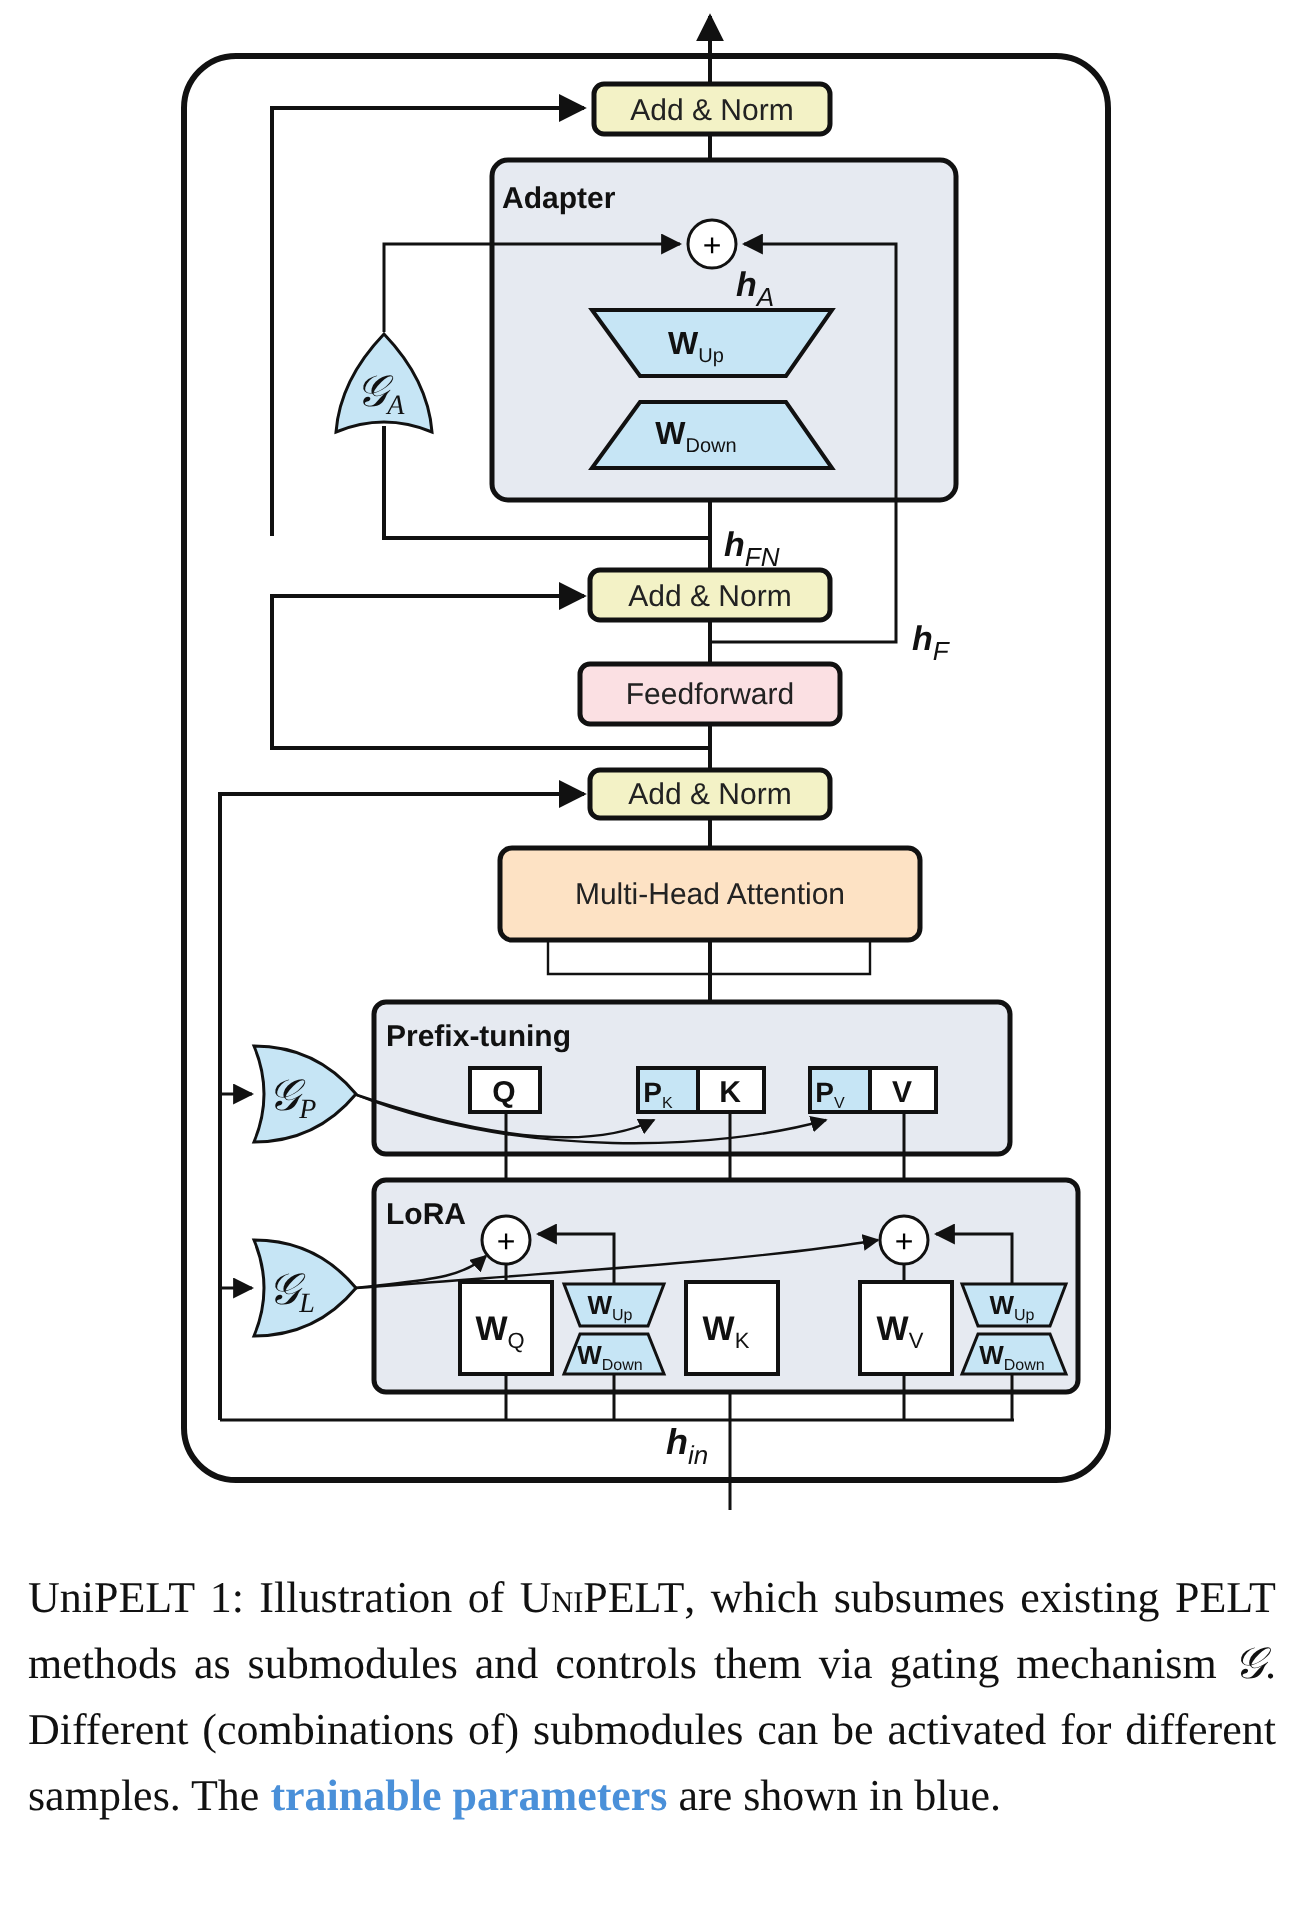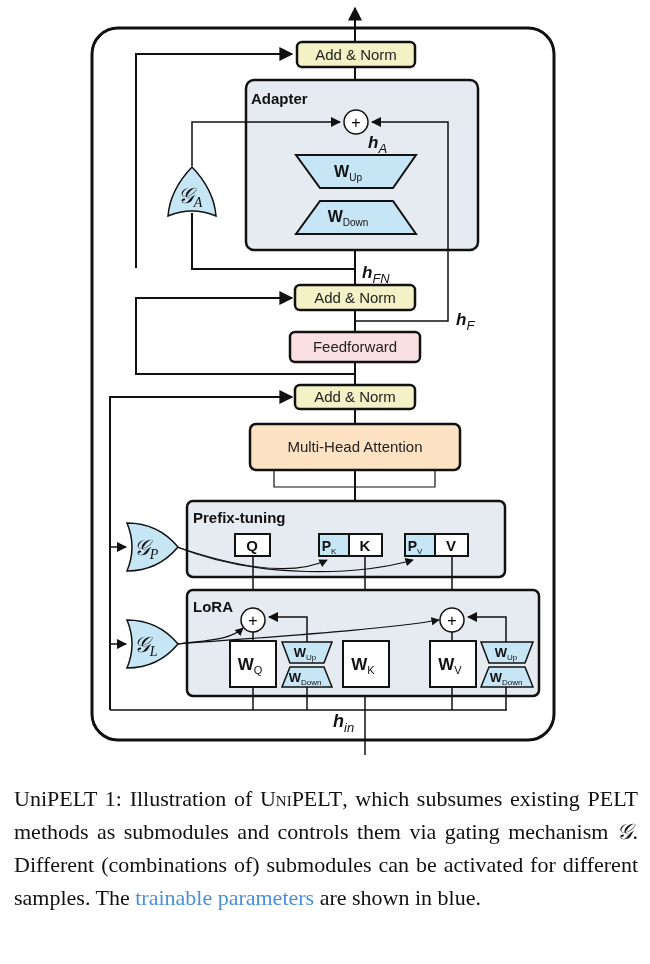--- a/index.html
+++ b/index.html
@@ -5,21 +5,21 @@
   html, body { margin:0; padding:0; background:#ffffff; }
   body { width:650px; height:964px; position:relative; overflow:hidden; font-family:"Liberation Sans", sans-serif; }
   #diagram { position:absolute; left:0; top:0; }
   .box-text { font-family:"Liberation Sans", sans-serif; font-size:15px; fill:#222; }
   .bold-label { font-family:"Liberation Sans", sans-serif; font-weight:bold; font-size:15px; fill:#111; }
   .w-main { font-family:"Liberation Sans", sans-serif; font-weight:bold; fill:#111; }
   .math { font-family:"Liberation Serif", serif; font-style:italic; fill:#111; }
   .hlabel { font-family:"Liberation Sans", sans-serif; font-style:italic; font-weight:bold; fill:#111; }
   #caption { position:absolute; left:14px; top:782px; width:624px; font-family:"Liberation Serif", serif; font-size:22px; line-height:33px; color:#111; text-align:justify; }
   #caption .sc { font-variant:small-caps; }
-  #caption .blue { color:#4a90d9; font-weight:normal; }
+  #caption .blue { color:#4a90d9; font-weight:bold; }
 </style>
 </head>
 <body>
 
 <svg id="diagram" width="650" height="775" viewBox="0 0 650 775" xmlns="http://www.w3.org/2000/svg">
   <defs>
     <marker id="arr" viewBox="0 0 10 10" refX="9" refY="5" markerWidth="7" markerHeight="7" orient="auto-start-reverse">
       <path d="M0,0 L10,5 L0,10 z" fill="#111"></path>
     </marker>
   </defs>

